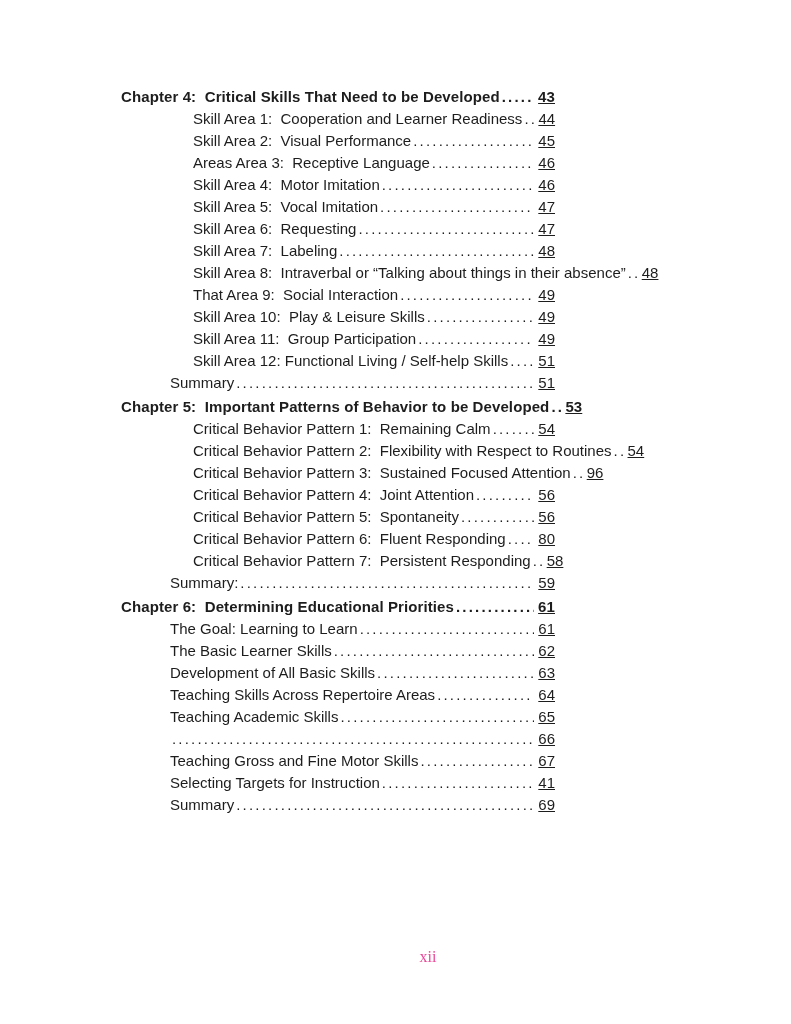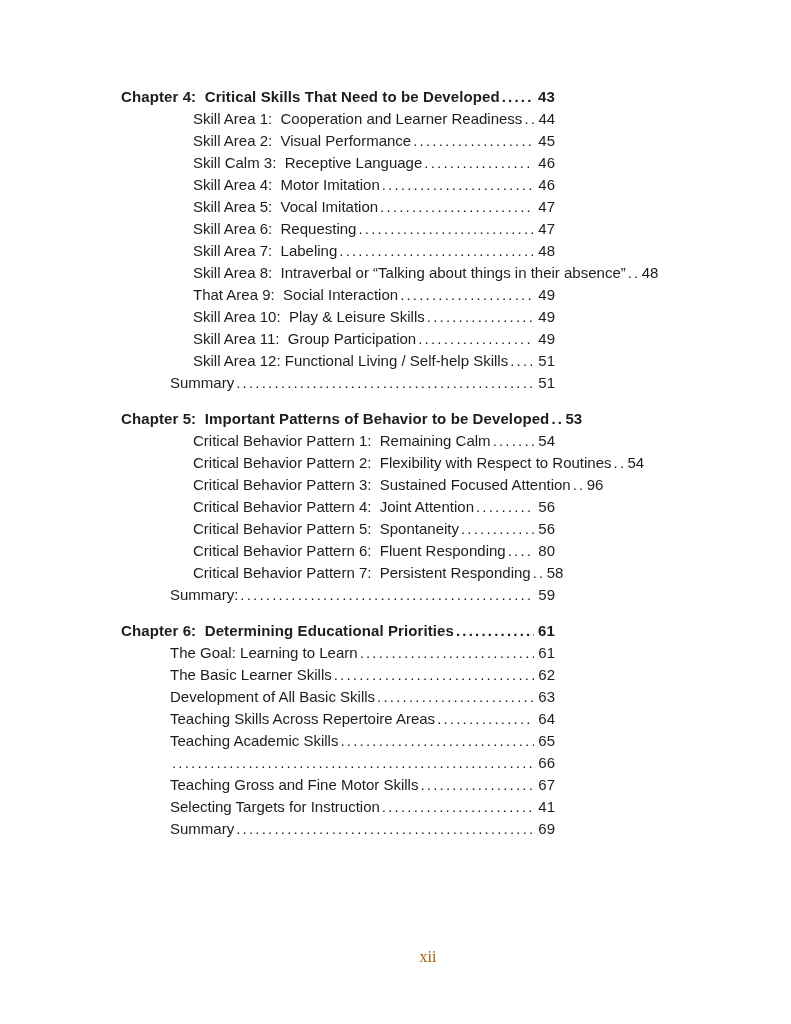--- a/index.html
+++ b/index.html
@@ -19,44 +19,44 @@
     top: 86px;
   }
   .row {
     display: flex;
     align-items: baseline;
     height: 22px;
     line-height: 22px;
     font-size: 15px;
   }
   .row.chapter { font-weight: 700; letter-spacing: 0.1px; }
-  .row.mt { margin-top: 14px; }
+  .row.mt { margin-top: 2px; }
   .indent-1 { padding-left: 49px; }
   .indent-2 { padding-left: 72px; }
   .title { white-space: pre; flex: 0 0 auto; }
   .leader {
     flex: 1 1 auto;
     overflow: hidden;
     white-space: nowrap;
     min-width: 10px;
     margin: 0 2px;
   }
   .leader::after {
     content: "......................................................................................................................................................";
     letter-spacing: 2.2px;
   }
-  .pagenum { flex: 0 0 auto; margin-left: 2px; text-align: center; }
+  .pagenum { flex: 0 0 auto; margin-left: 2px; text-align: center; text-decoration: underline; }
   .folio {
     position: absolute;
     top: 948px;
     left: 428px;
     transform: translateX(-50%);
     font-family: "Liberation Serif", serif;
     font-size: 16px;
-    color: #a16207;
+    color: #ec4899;
   }
 </style>
 </head>
 <body>
 
 <div class="page">
   <main class="toc">
 
     <div class="row chapter">
       <span class="title">Chapter 4:  Critical Skills That Need to be Developed</span>
@@ -67,21 +67,21 @@
       <span class="title">Skill Area 1:  Cooperation and Learner Readiness</span>
       <span class="leader"></span>
       <span class="pagenum">44</span>
     </div>
     <div class="row entry indent-2">
       <span class="title">Skill Area 2:  Visual Performance</span>
       <span class="leader"></span>
       <span class="pagenum">45</span>
     </div>
     <div class="row entry indent-2">
-      <span class="title">Skill Calm 3:  Receptive Language</span>
+      <span class="title">Areas Area 3:  Receptive Language</span>
       <span class="leader"></span>
       <span class="pagenum">46</span>
     </div>
     <div class="row entry indent-2">
       <span class="title">Skill Area 4:  Motor Imitation</span>
       <span class="leader"></span>
       <span class="pagenum">46</span>
     </div>
     <div class="row entry indent-2">
       <span class="title">Skill Area 5:  Vocal Imitation</span>

